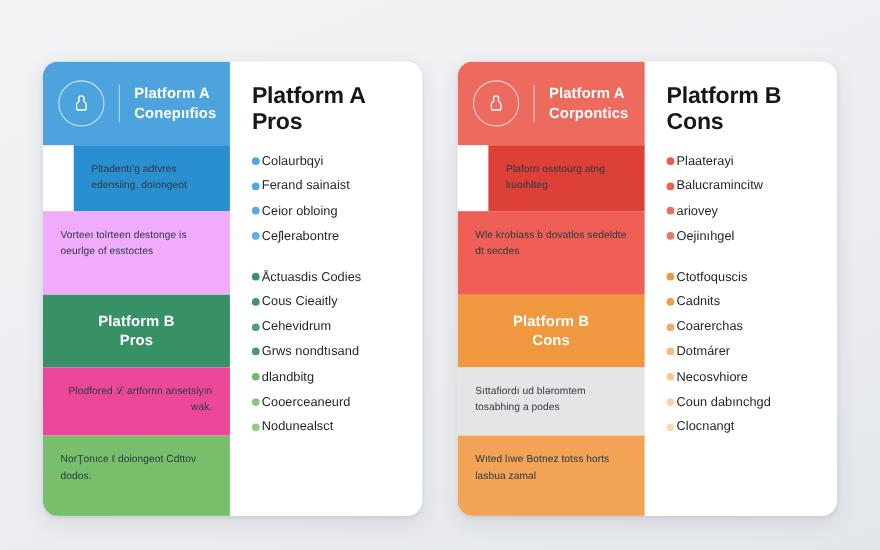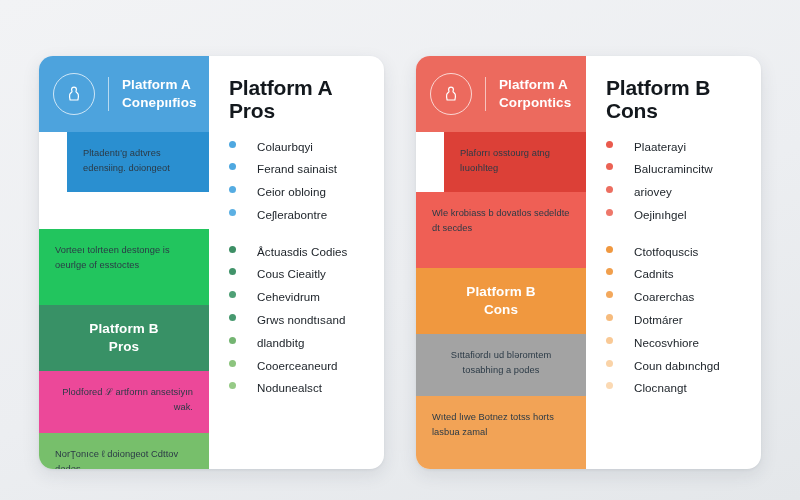--- a/index.html
+++ b/index.html
@@ -122,21 +122,22 @@
     letter-spacing: -0.2px;
     margin-bottom: 12px;
   }
   .bullet-list {
     list-style: none;
     margin: 0;
     padding: 0;
   }
   .bullet-list li {
     display: flex;
-    gap: 21px;
+    align-items: center;
+    gap: 2px;
     font-size: 11.6px;
     color: #20262c;
     line-height: 1.0;
     padding: 5.6px 0;
     letter-spacing: 0.05px;
   }
   .dot {
     width: 7px;
     height: 7px;
     border-radius: 50%;
@@ -161,21 +162,21 @@
         </div>
         <div class="rail-divider"></div>
         <div class="rail-title">
           <div>Platform A</div>
           <div>Conepııfios</div>
         </div>
       </div>
 
       <div class="rail-band b-note1" style="background: rgb(42, 143, 208);">Pltadentı'g adtvres edensiing. doiongeot</div>
 
-      <div class="rail-band b-note2" style="background: #22c55e; margin-top: 37px;">Vorteeı tolrteen destonge is oeurlge of esstoctes</div>
+      <div class="rail-band b-note2" style="background: #f0abfc;">Vorteeı tolrteen destonge is oeurlge of esstoctes</div>
 
       <div class="rail-subhead" style="background: rgb(56, 145, 102);">
         <div>
           <div>Platform B</div>
           <div>Pros</div>
         </div>
       </div>
 
       <div class="rail-band b-note3" style="background: #ec4899; text-align: right;">Plodfored ℒ artfornn ansetsiyın wak.</div>
 
@@ -260,21 +261,21 @@
 
       <div class="rail-band b-note2" style="background: rgb(239, 95, 85);">Wle krobiass b dovatlos sedeldte dt secdes</div>
 
       <div class="rail-subhead" style="background: rgb(240, 152, 63);">
         <div>
           <div>Platform B</div>
           <div>Cons</div>
         </div>
       </div>
 
-      <div class="rail-band b-note3" style="background: #a3a3a3; text-align: center;">Sıttafiordı ud bləromtem tosabhing a podes</div>
+      <div class="rail-band b-note3" style="background: #e5e5e5;">Sıttafiordı ud bləromtem tosabhing a podes</div>
 
       <div class="rail-band b-note4" style="background: rgb(242, 163, 86);">Wıted lıwe Botnez totss horts lasbua zamal</div>
     </div>
 
     <div class="panel">
       <div class="panel-title">
         <div>Platform B</div>
         <div>Cons</div>
       </div>
       <ul class="bullet-list">

